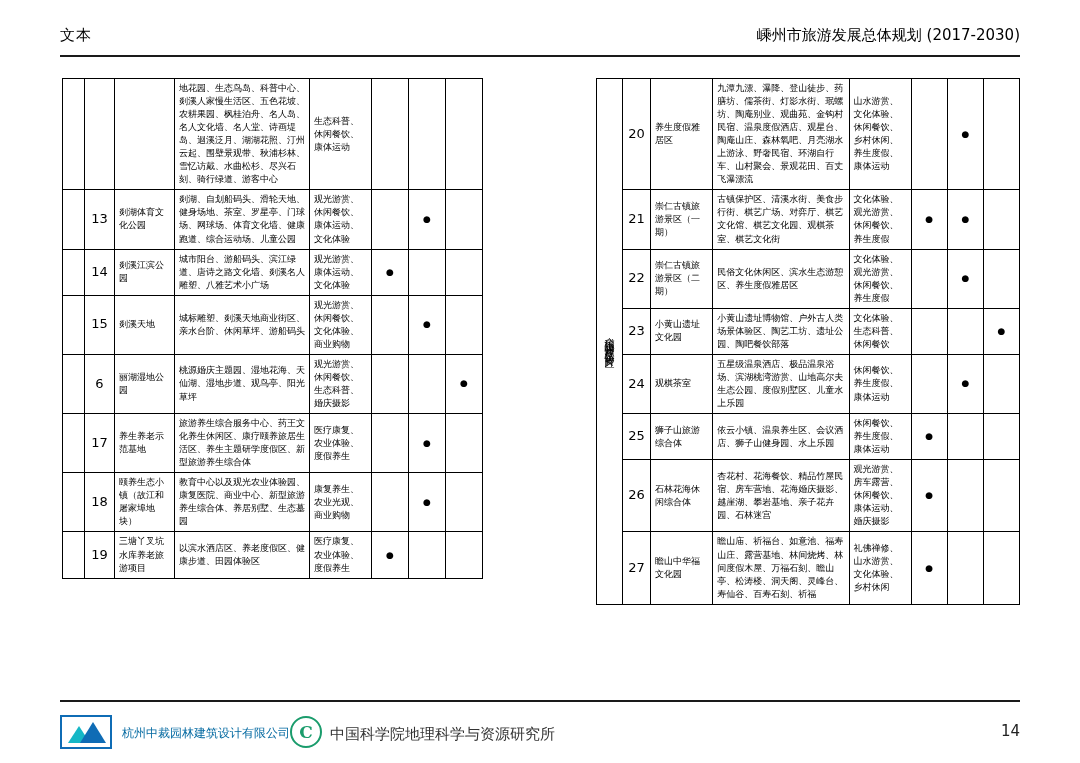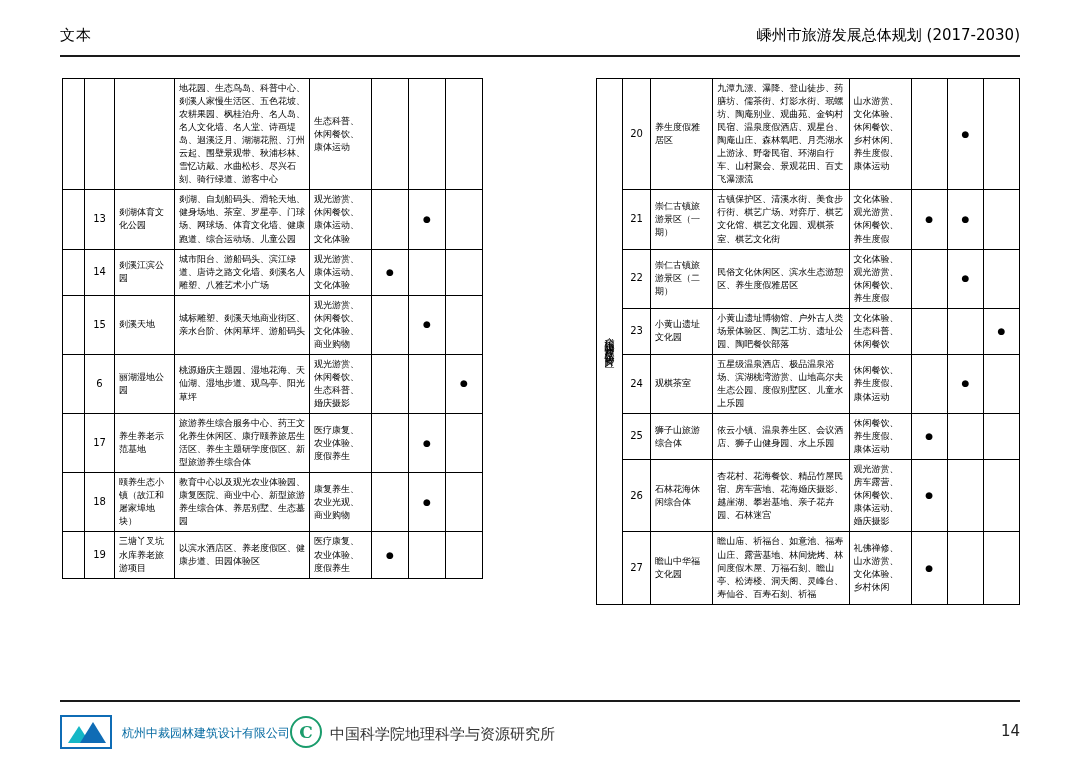--- a/index.html
+++ b/index.html
@@ -53,21 +53,21 @@
     padding:3px 2px;
     vertical-align:middle;
     text-align:center;
     word-break:break-all;
   }
   .tbl td.txt{
     text-align:left;
     padding-left:4px;
     padding-right:4px;
   }
-  .tbl td.num{font-size:10px;}
+  .tbl td.num{font-size:13px;}
   .vert{
     writing-mode:vertical-rl;
     text-orientation:upright;
     letter-spacing:2px;
     line-height:1.1;
     font-size:10px;
     white-space:nowrap;
     margin:0 auto;
   }
 

